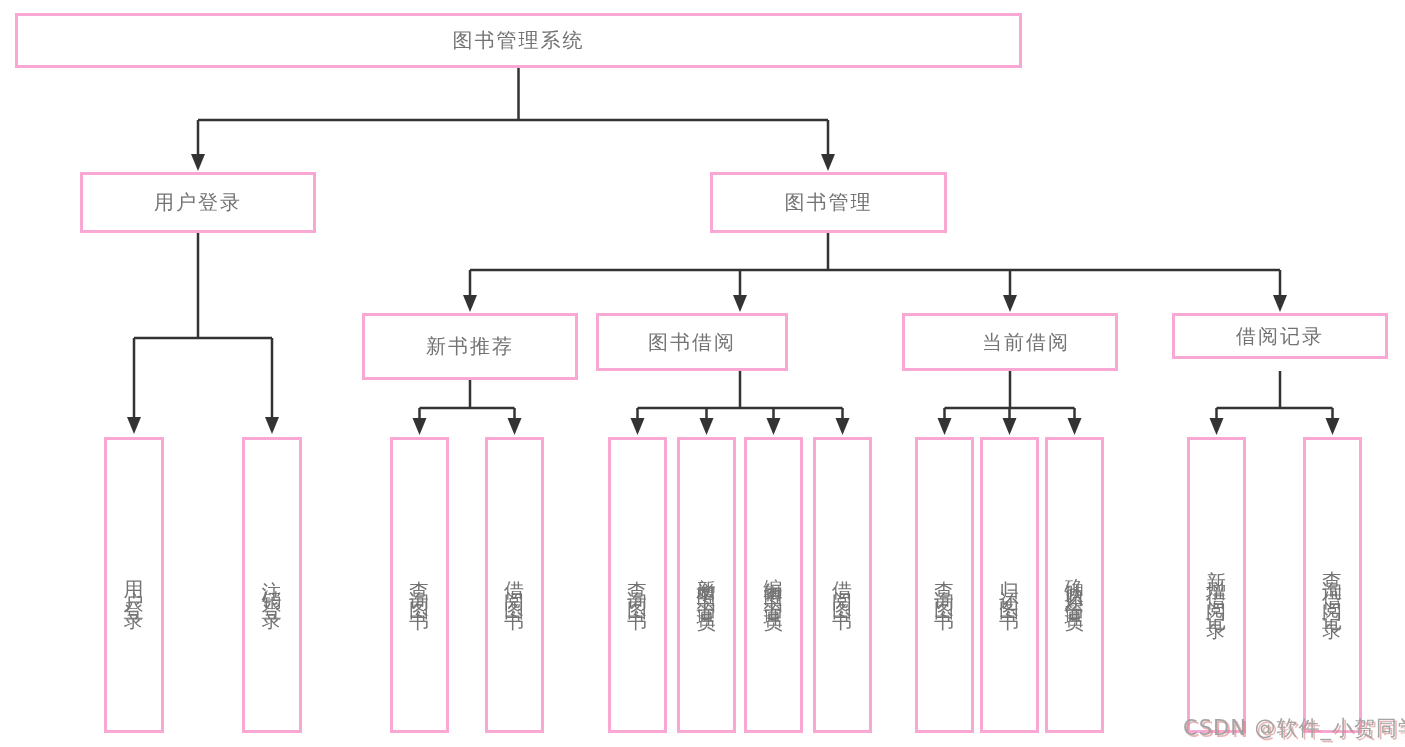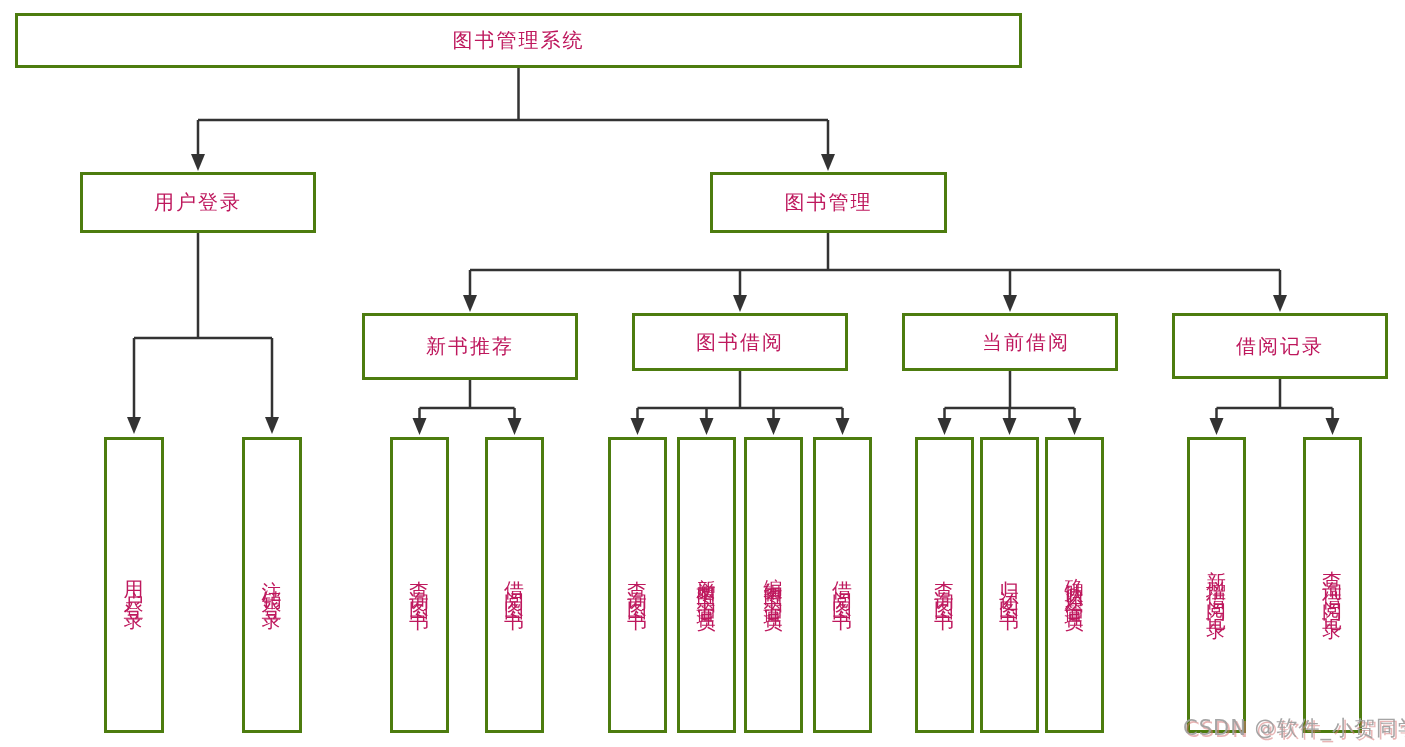--- a/index.html
+++ b/index.html
@@ -4,21 +4,21 @@
 <style>
   html,body { margin:0; padding:0; background:#ffffff; }
   #stage {
     position:relative; width:1405px; height:747px; background:#ffffff;
     font-family:"DejaVu Sans","Liberation Sans",sans-serif;
     overflow:hidden;
   }
   #wires { position:absolute; left:0; top:0; }
   .box {
     position:absolute; box-sizing:border-box; background:#ffffff;
-    border:3px solid #4d7c0f; color:#be185d;
+    border:3px solid #f9a8d4; color:#737373;
     display:flex; align-items:center; justify-content:center;
     font-size:20px; letter-spacing:2px; white-space:nowrap;
   }
   .leaf span {
     writing-mode:vertical-rl; text-orientation:mixed;
     font-size:20px; letter-spacing:10px; line-height:1;
   }
   .leaf span.tight { font-size:19px; letter-spacing:5px; }
   #watermark {
     position:absolute; left:1183px; top:714px;
@@ -64,23 +64,23 @@
       <polygon points="1325.5,418 1339.5,418 1332.5,435"></polygon>
     </g>
   </svg>
 
   <div class="box" style="left:15px; top:13px; width:1007px; height:55px;">图书管理系统</div>
 
   <div class="box" style="left:80px; top:172px; width:236px; height:61px;">用户登录</div>
   <div class="box" style="left:710px; top:172px; width:237px; height:61px;text-align:right;">图书管理</div>
 
   <div class="box" style="left:362px; top:313px; width:216px; height:67px;">新书推荐</div>
-  <div class="box" style="left:632px; top:313px; width:216px; height:58px;">图书借阅</div>
+  <div class="box" style="left:596px; top:313px; width:192px; height:58px;">图书借阅</div>
   <div class="box" style="left:902px; top:313px; width:216px; height:58px;padding-left:32px;">当前借阅</div>
-  <div class="box" style="left:1172px; top:313px; width:216px; height:66px;">借阅记录</div>
+  <div class="box" style="left:1172px; top:313px; width:216px; height:46px;">借阅记录</div>
 
   <div class="box leaf" style="left:104px; top:437px; width:60px; height:296px;">
     <span>用户登录</span>
   </div>
   <div class="box leaf" style="left:242px; top:437px; width:60px; height:296px;">
     <span>注销登录</span>
   </div>
 
   <div class="box leaf" style="left:390px; top:437px; width:59px; height:296px;">
     <span>查询图书</span>

